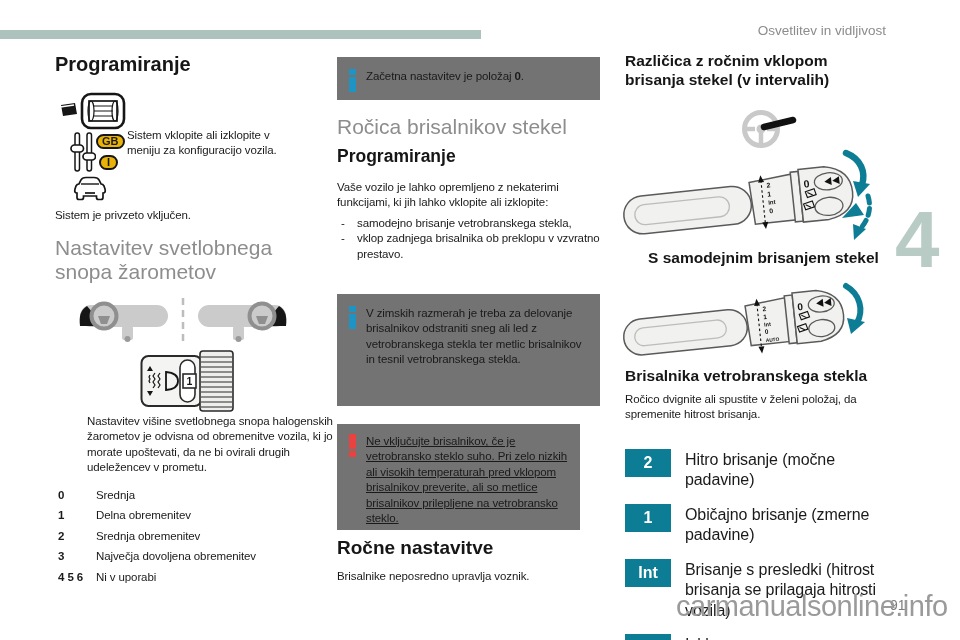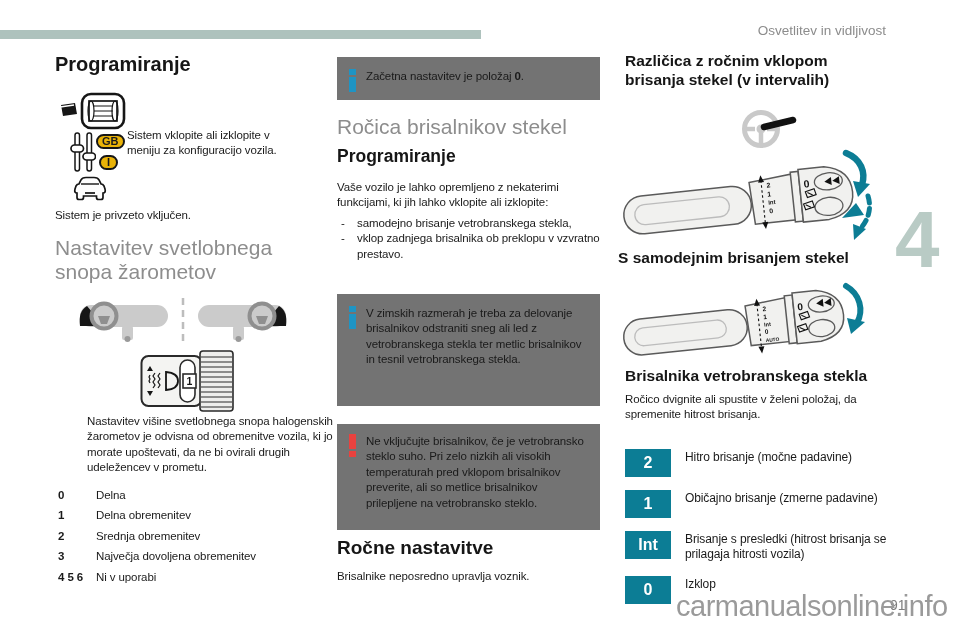--- a/index.html
+++ b/index.html
@@ -29,21 +29,21 @@
 
   .pos-row { display:flex; margin-bottom:5px; }
   .pos-key { width:38px; font-weight:bold; flex:none; }
 
   .bullet-row { display:flex; }
   .bullet-dash { width:16px; flex:none; }
 
   .mode-row { display:flex; align-items:flex-start; margin-bottom:13px; }
   .badge { flex:none; width:46px; height:28px; background:#0c7d95; color:#ffffff; font-weight:bold; font-size:16px;
            display:flex; align-items:center; justify-content:center; }
-  .mode-label { margin-left:14px; width:205px; font-size:12px; line-height:1.28; letter-spacing:-0.1px; padding-top:1px; }
+  .mode-label { margin-left:14px; width:205px; font-size:16px; line-height:1.28; letter-spacing:-0.1px; padding-top:1px; }
 
   svg text { font-family:"Liberation Sans", sans-serif; }
 </style>
 </head>
 <body>
 
 <div class="page">
 
   <div class="abs top-bar"></div>
   <div class="abs header-title">Osvetlitev in vidljivost</div>
@@ -109,21 +109,21 @@
     <text x="49.5" y="36" text-anchor="middle" font-size="10.5" font-weight="bold" fill="#161616">1</text>
     <rect x="60" y="2" width="33" height="60" rx="3" fill="#eeeeec" stroke="#2a2a2a" stroke-width="1.6"></rect>
     <path d="M61,8 H92 M61,13 H92 M61,18 H92 M61,23 H92 M61,28 H92 M61,33 H92 M61,38 H92 M61,43 H92 M61,48 H92 M61,53 H92 M61,58 H92" stroke="#2a2a2a" stroke-width="1" fill="none"></path>
   </svg>
 
   <div class="abs body-text" style="left:55px; top:414px; width:262px;margin-left:32px;">Nastavitev višine svetlobnega snopa halogenskih žarometov je odvisna od obremenitve vozila, ki jo morate upoštevati, da ne bi ovirali drugih udeležencev v prometu.</div>
 
   <div class="abs body-text" style="left:58px; top:488px; width:250px;">
     <div class="pos-row">
       <span class="pos-key">0</span>
-      <span>Delna</span>
+      <span>Srednja</span>
     </div>
     <div class="pos-row">
       <span class="pos-key">1</span>
       <span>Delna obremenitev</span>
     </div>
     <div class="pos-row">
       <span class="pos-key">2</span>
       <span>Srednja obremenitev</span>
     </div>
     <div class="pos-row">
@@ -162,21 +162,21 @@
   </div>
 
   <div class="abs infobox" style="left:337px; top:294px; width:263px; height:112px;">
     <div class="glyph-col">
         <div class="i-dot"></div>
         <div class="i-bar"></div>
       </div>
     <div class="body-text">V zimskih razmerah je treba za delovanje brisalnikov odstraniti sneg ali led z vetrobranskega stekla ter metlic brisalnikov in tesnil vetrobranskega stekla.</div>
   </div>
 
-  <div class="abs infobox" style="left:337px; top:424px; width:263px; height:106px; padding-top:10px;">
+  <div class="abs infobox" style="left:337px; top:424px; width:243px; height:106px; padding-top:10px;text-decoration:underline;">
     <div class="glyph-col">
         <div class="w-bar"></div>
         <div class="w-dot"></div>
       </div>
     <div class="body-text">Ne vključujte brisalnikov, če je vetrobransko steklo suho. Pri zelo nizkih ali visokih temperaturah pred vklopom brisalnikov preverite, ali so metlice brisalnikov prilepljene na vetrobransko steklo.</div>
   </div>
 
   <div class="abs h-black" style="left:337px; top:537px; font-size:19px;">Ročne nastavitve</div>
   <div class="abs body-text" style="left:337px; top:569px; width:268px;">Brisalnike neposredno upravlja voznik.</div>
 
@@ -219,21 +219,21 @@
     </g>
     <g>
       <path d="M224,6 C239,12 244,25 240,38" stroke="#0c7d95" stroke-width="6.5" fill="none" stroke-linecap="round"></path>
       <polygon points="231,34 248,37 236,50" fill="#0c7d95"></polygon>
       <polygon points="234,56 220,71 242,68" fill="#0c7d95"></polygon>
       <path d="M246,49 C250,62 246,74 237,83" stroke="#0c7d95" stroke-width="5" fill="none" stroke-dasharray="7 5.5" stroke-linecap="round"></path>
       <polygon points="231,77 244,82 232,93" fill="#0c7d95"></polygon>
     </g>
   </svg>
 
-  <div class="abs h-black" style="left:618px; top:249px; font-size:15.5px;">S samodejnim brisanjem stekel</div>
+  <div class="abs h-black" style="left:648px; top:249px; font-size:15.5px;">S samodejnim brisanjem stekel</div>
 
   <svg class="abs" style="left:622px; top:276px;" width="250" height="92" viewBox="0 0 250 92">
     <g transform="rotate(-6 10 64)">
       <rect x="2" y="44" width="124" height="36" rx="18" fill="#f1f1ef" stroke="#5a5a5a" stroke-width="1.5"></rect>
       <rect x="13" y="53" width="92" height="18" rx="9" fill="none" stroke="#bcbcbc" stroke-width="1.3"></rect>
       <polygon points="126,42 166,38 170,82 128,82" fill="#f1f1ef" stroke="#5a5a5a" stroke-width="1.5"></polygon>
       <rect x="166" y="36" width="8" height="48" fill="#f1f1ef" stroke="#5a5a5a" stroke-width="1.5"></rect>
       <path d="M174,34 h24 q25,5 25,27 q0,20 -25,24 h-24 Z" fill="#f1f1ef" stroke="#5a5a5a" stroke-width="1.5"></path>
       <ellipse cx="202" cy="48" rx="13" ry="8" fill="none" stroke="#5a5a5a" stroke-width="1.3"></ellipse>
       <ellipse cx="200" cy="72" rx="13" ry="8.5" fill="none" stroke="#5a5a5a" stroke-width="1.3"></ellipse>

